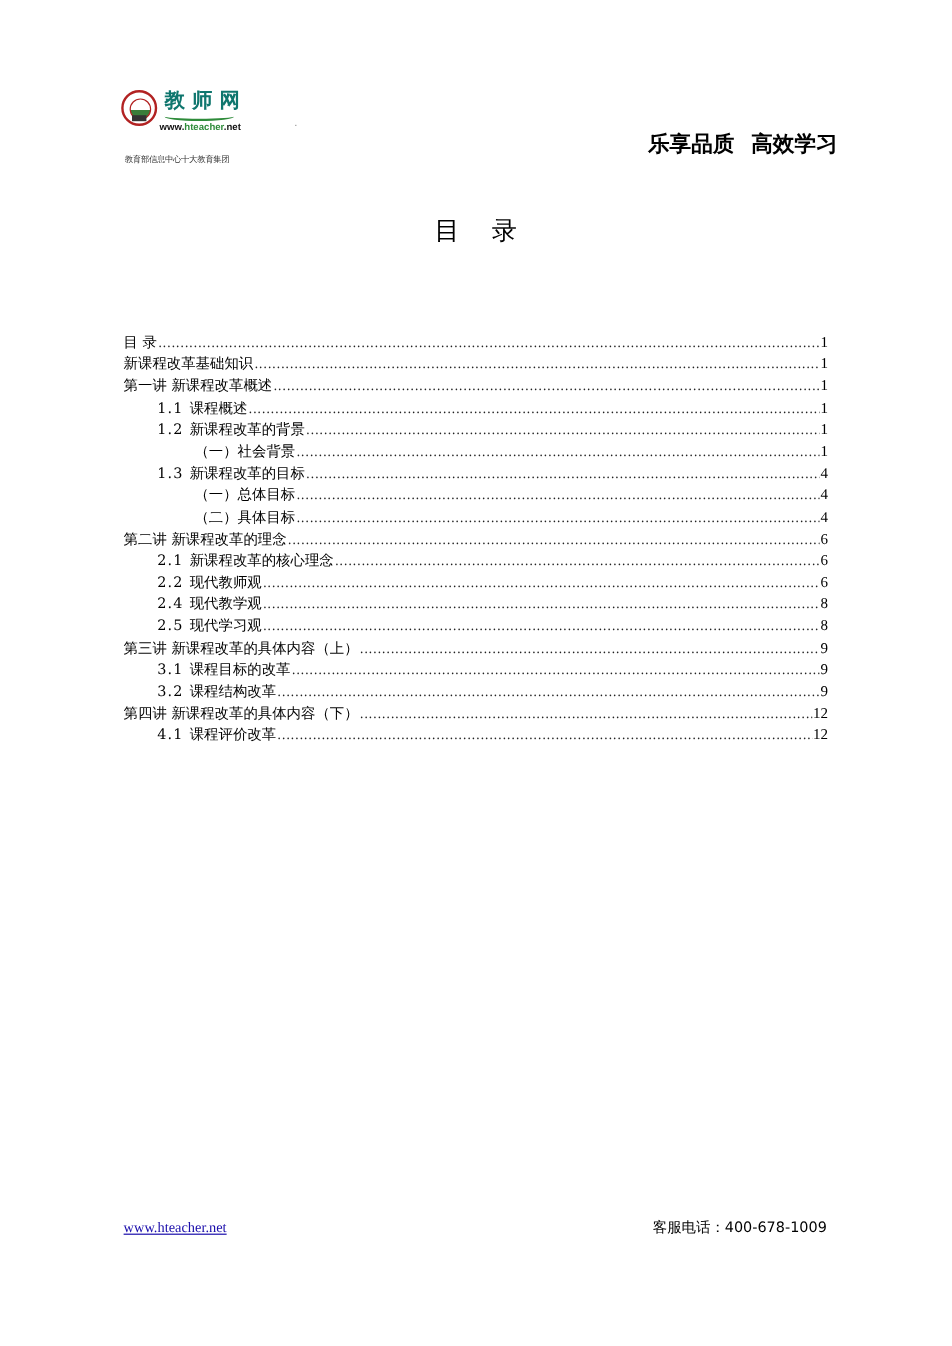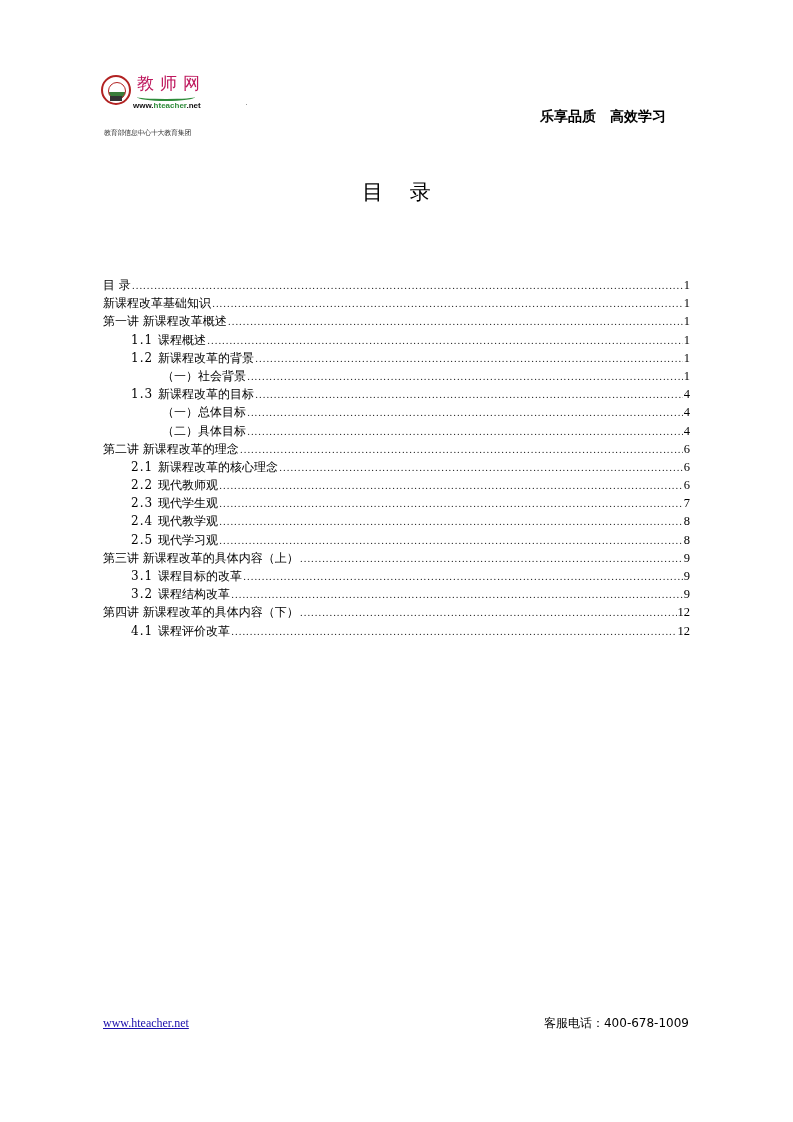--- a/index.html
+++ b/index.html
@@ -7,30 +7,30 @@
          font-family: "DejaVu Serif", "Liberation Serif", serif; color: #000; }
 
   
   .logo { position: absolute; left: 101px; top: 72px; width: 100px; height: 52px; }
   .logo-emblem { position: absolute; left: 0; top: 3px; width: 30px; height: 30px; border-radius: 50%;
                  border: 2px solid #b22222; box-sizing: border-box; background: #fff; overflow: hidden; }
   .logo-emblem .inner { position: absolute; left: 5px; top: 5px; width: 16px; height: 16px; border-radius: 50%;
                         border: 1px solid #b22222; background: linear-gradient(#fff 55%, #3a7d3a 55%); }
   .logo-emblem .year { position: absolute; left: 7px; top: 19px; width: 12px; height: 5px; background: #333; }
   .logo-title { position: absolute; left: 36px; top: 0px; font-family: "DejaVu Sans", sans-serif;
-                font-size: 17px; letter-spacing: 6px; color: #be185d; font-weight: normal; white-space: nowrap; }
+                font-size: 17px; letter-spacing: 6px; color: #0f766e; font-weight: bold; white-space: nowrap; }
   .logo-swoosh { position: absolute; left: 36px; top: 21px; width: 58px; height: 6px;
                  border-bottom: 2px solid #2e8b3a; border-radius: 0 0 50% 50%; }
   .logo-url { position: absolute; left: 32px; top: 29px; font-family: "Liberation Sans", sans-serif;
               font-size: 8px; font-weight: bold; color: #111; white-space: nowrap; }
   .logo-url .h { color: #2e8b3a; }
   .logo-sub { position: absolute; left: 3px; top: 56px; font-family: "DejaVu Sans", sans-serif;
               font-size: 7px; color: #333; white-space: nowrap; letter-spacing: -0.3px; }
   .slogan { position: absolute; left: 540px; top: 108px; font-family: "DejaVu Sans", sans-serif;
-            font-size: 14px; font-weight: bold; white-space: nowrap; }
+            font-size: 18px; font-weight: bold; white-space: nowrap; }
   .slogan span + span { margin-left: 14px; }
 
   
   .page-title { position: absolute; left: 0; width: 793px; top: 178px; text-align: center;
                 font-size: 21px; letter-spacing: 10px; padding-left: 10px; box-sizing: border-box; }
 
   
   .toc { position: absolute; left: 103px; top: 276px; width: 587px; }
   .toc-row { display: flex; align-items: baseline; height: 18.2px; font-size: 12px; line-height: 18px; }
   .toc-row.l1 { padding-left: 0; }
@@ -125,25 +125,20 @@
       <span class="toc-label"><span class="toc-num">2.1</span><span>新课程改革的核心理念</span></span>
       <span class="toc-dots"></span>
       <span class="toc-page">6</span>
     </div>
     <div class="toc-row l2">
       <span class="toc-label"><span class="toc-num">2.2</span><span>现代教师观</span></span>
       <span class="toc-dots"></span>
       <span class="toc-page">6</span>
     </div>
     <div class="toc-row l2">
-      <span class="toc-label"><span class="toc-num">2.3</span><span>现代学生观</span></span>
-      <span class="toc-dots"></span>
-      <span class="toc-page">7</span>
-    </div>
-    <div class="toc-row l2">
       <span class="toc-label"><span class="toc-num">2.4</span><span>现代教学观</span></span>
       <span class="toc-dots"></span>
       <span class="toc-page">8</span>
     </div>
     <div class="toc-row l2">
       <span class="toc-label"><span class="toc-num">2.5</span><span>现代学习观</span></span>
       <span class="toc-dots"></span>
       <span class="toc-page">8</span>
     </div>
     <div class="toc-row l1">

